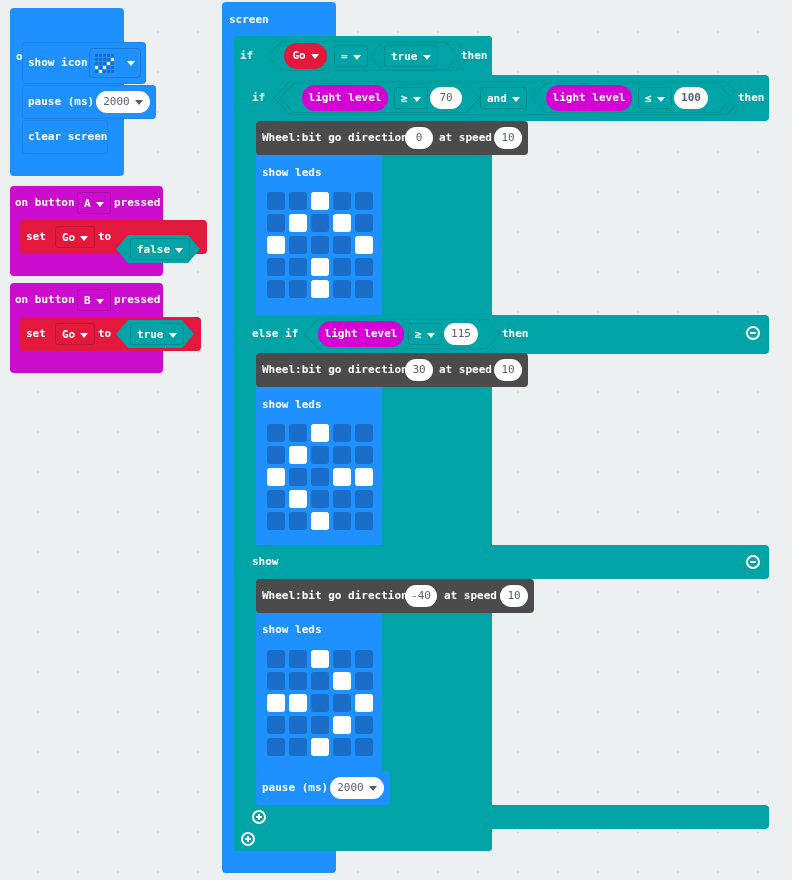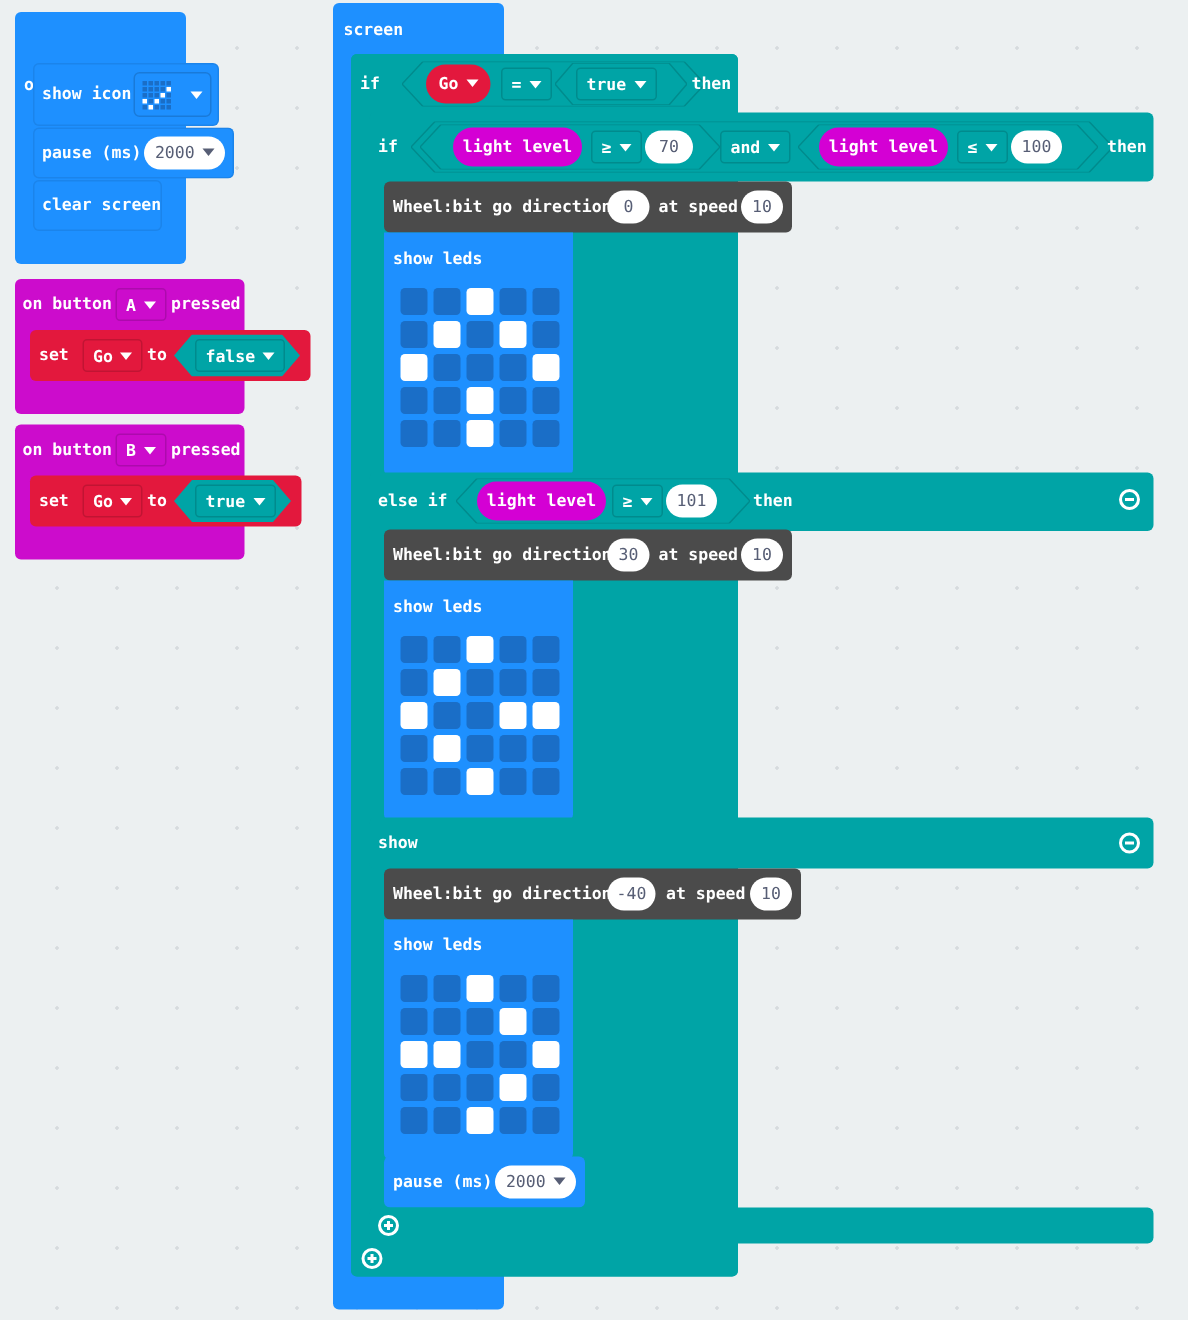--- a/index.html
+++ b/index.html
@@ -88,21 +88,21 @@
     <span>A</span><span class="caret"></span>
   </div>
   <span class="lbl" style="left:104px;top:10px;">pressed</span>
 </div>
 <div class="abs red r4" style="left:20px;top:220px;width:187px;height:34px;">
   <span class="lbl" style="left:6px;top:10px;">set</span>
   <div class="dd" style="left:35px;top:6px;">
     <span>Go</span><span class="caret"></span>
   </div>
   <span class="lbl" style="left:78px;top:10px;">to</span>
-  <div class="hexwrap" style="left:96px;top:3px;width:84px;text-decoration:underline;">
+  <div class="hexwrap" style="left:96px;top:15px;width:84px;text-decoration:underline;">
     <svg width="84" height="28">
         <polygon points="12,0 72,0 84,14 72,28 12,28 0,14" fill="#00a4a6"></polygon>
       </svg>
     <div class="dd" style="left:14px;top:3px;">
       <span>false</span><span class="caret"></span>
     </div>
   </div>
 </div>
 
 <div class="abs pink r4" style="left:10px;top:283px;width:153px;height:90px;">
@@ -185,21 +185,21 @@
     <div class="hexwrap" style="left:258px;top:2px;width:200px;height:30px;">
       <svg width="200" height="30">
           <polygon points="14,0 186,0 200,15 186,30 14,30 0,15" fill="#00a4a6" stroke="rgba(0,0,0,0.15)"></polygon>
         </svg>
       <div class="oval magenta" style="left:14px;top:2px;width:86px;">
         <span>light level</span>
       </div>
       <div class="dd" style="left:106px;top:4px;">
         <span>≤</span><span class="caret"></span>
       </div>
-      <div class="pill" style="left:142px;top:4px;width:34px;">
+      <div class="pill" style="left:142px;top:4px;width:34px;font-weight:bold;">
         <span>100</span>
       </div>
     </div>
   </div>
   <span class="lbl" style="left:492px;top:16px;">then</span>
 </div>
 
 <div class="abs teal" style="left:246px;top:120px;width:12px;height:710px;"></div>
 
 <div class="abs dark r4" style="left:256px;top:121px;width:272px;height:34px;">
@@ -250,21 +250,21 @@
     <svg width="196" height="30">
         <polygon points="14,0 182,0 196,15 182,30 14,30 0,15" fill="#00a4a6" stroke="rgba(0,0,0,0.15)"></polygon>
       </svg>
     <div class="oval magenta" style="left:14px;top:2px;width:86px;">
       <span>light level</span>
     </div>
     <div class="dd" style="left:104px;top:4px;">
       <span>≥</span><span class="caret"></span>
     </div>
     <div class="pill" style="left:140px;top:4px;width:34px;">
-      <span>101</span>
+      <span>115</span>
     </div>
   </div>
   <span class="lbl" style="left:256px;top:12px;">then</span>
   <div class="circ-btn" style="left:500px;top:11px;">
     <span class="h"></span>
   </div>
 </div>
 
 <div class="abs dark r4" style="left:256px;top:353px;width:272px;height:34px;">
   <span class="lbl" style="left:6px;top:10px;">Wheel:bit go direction</span>

